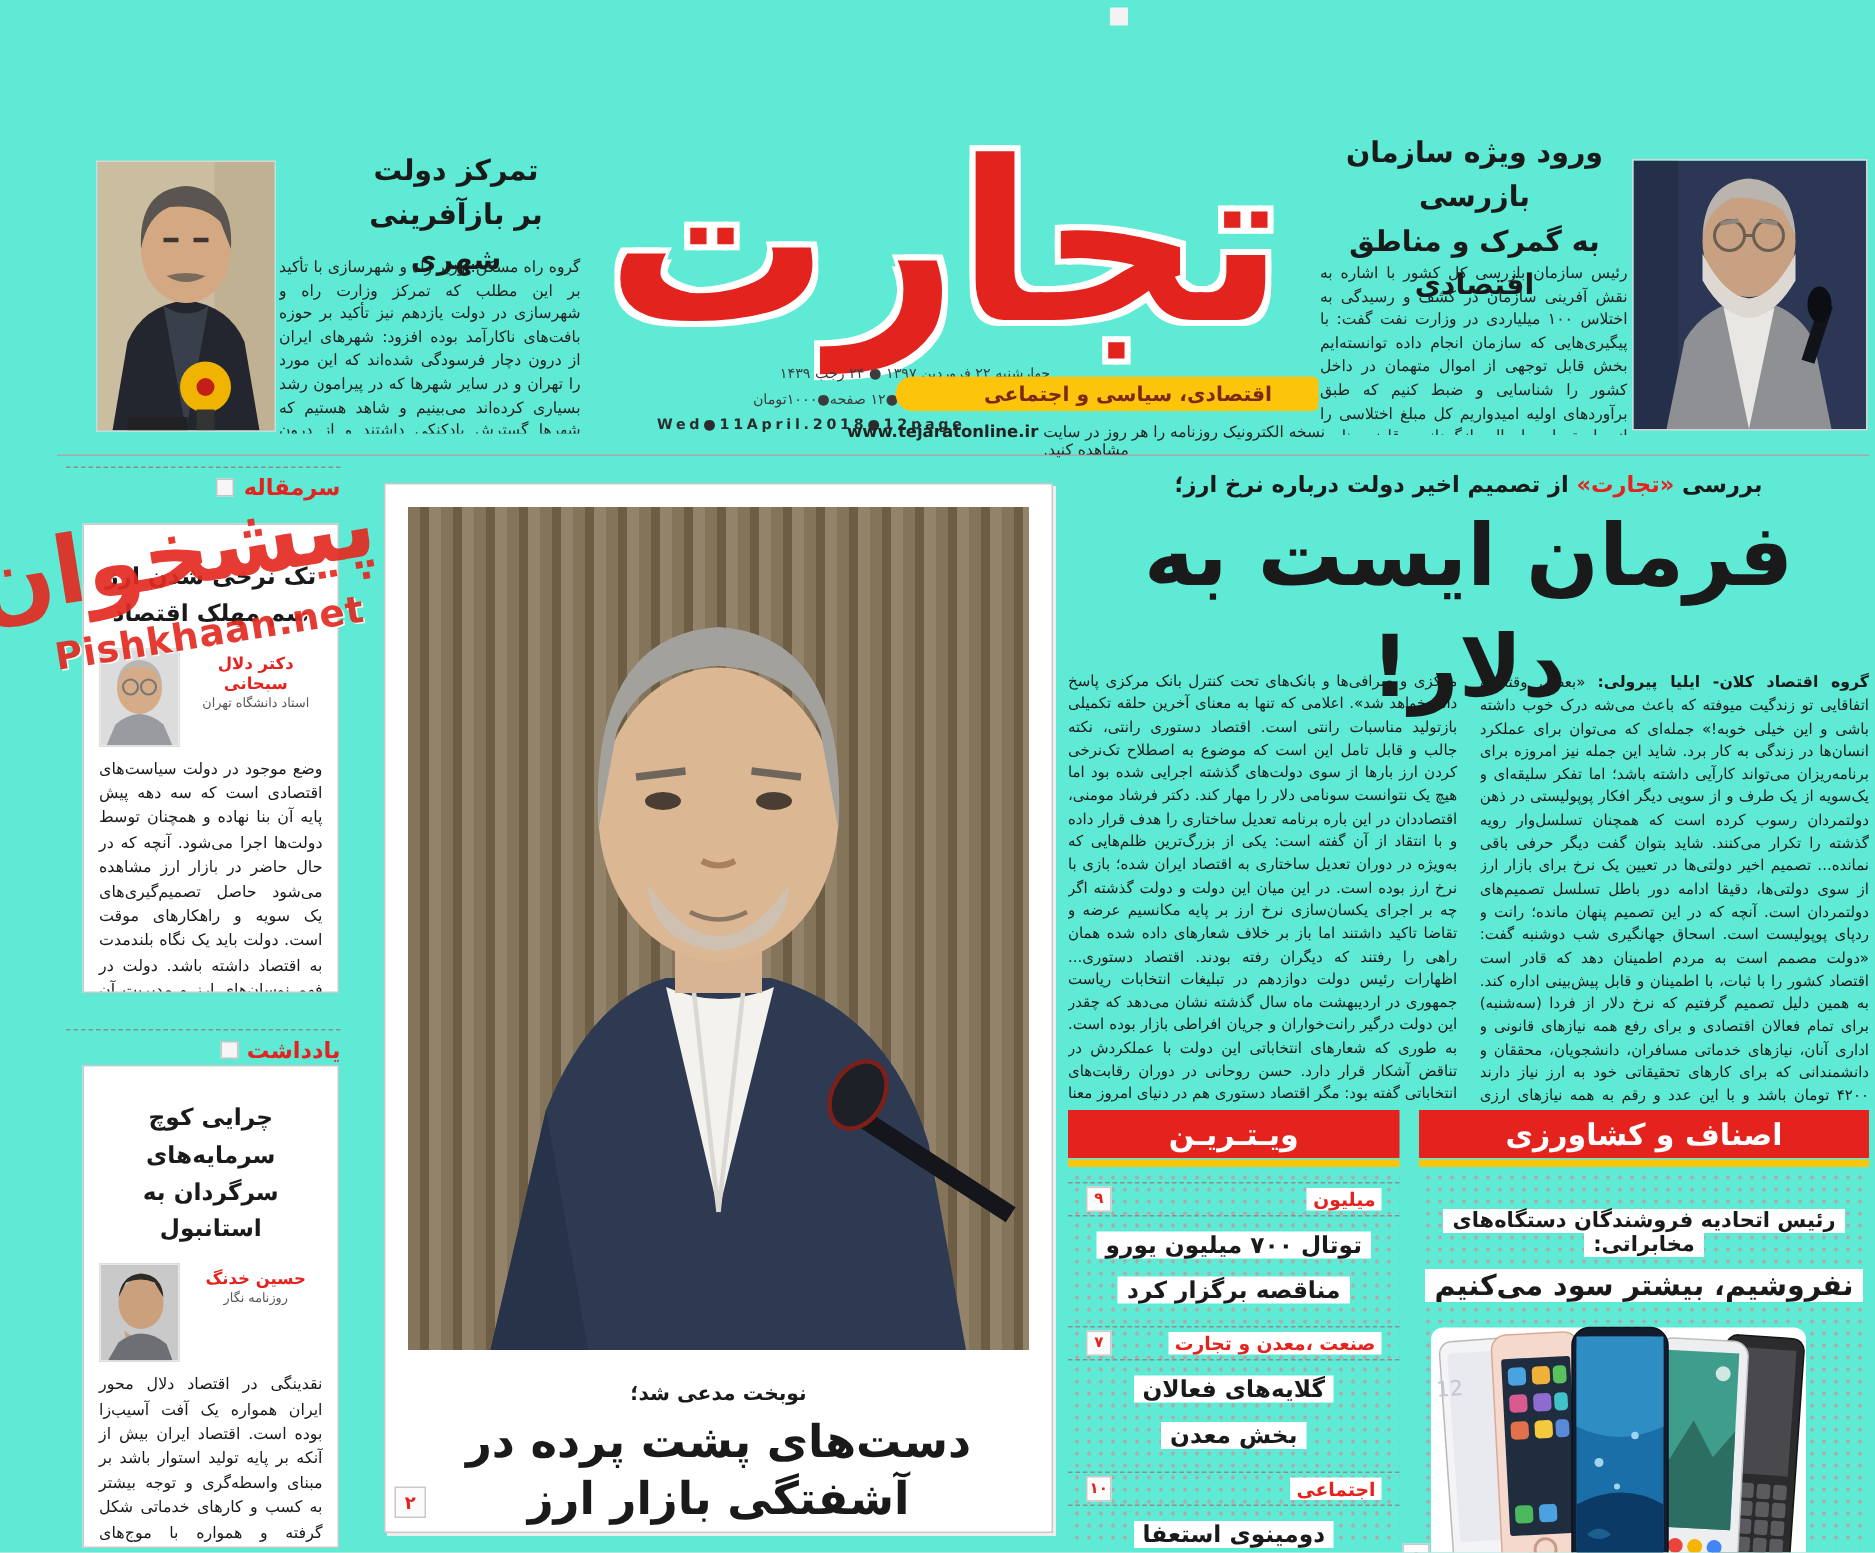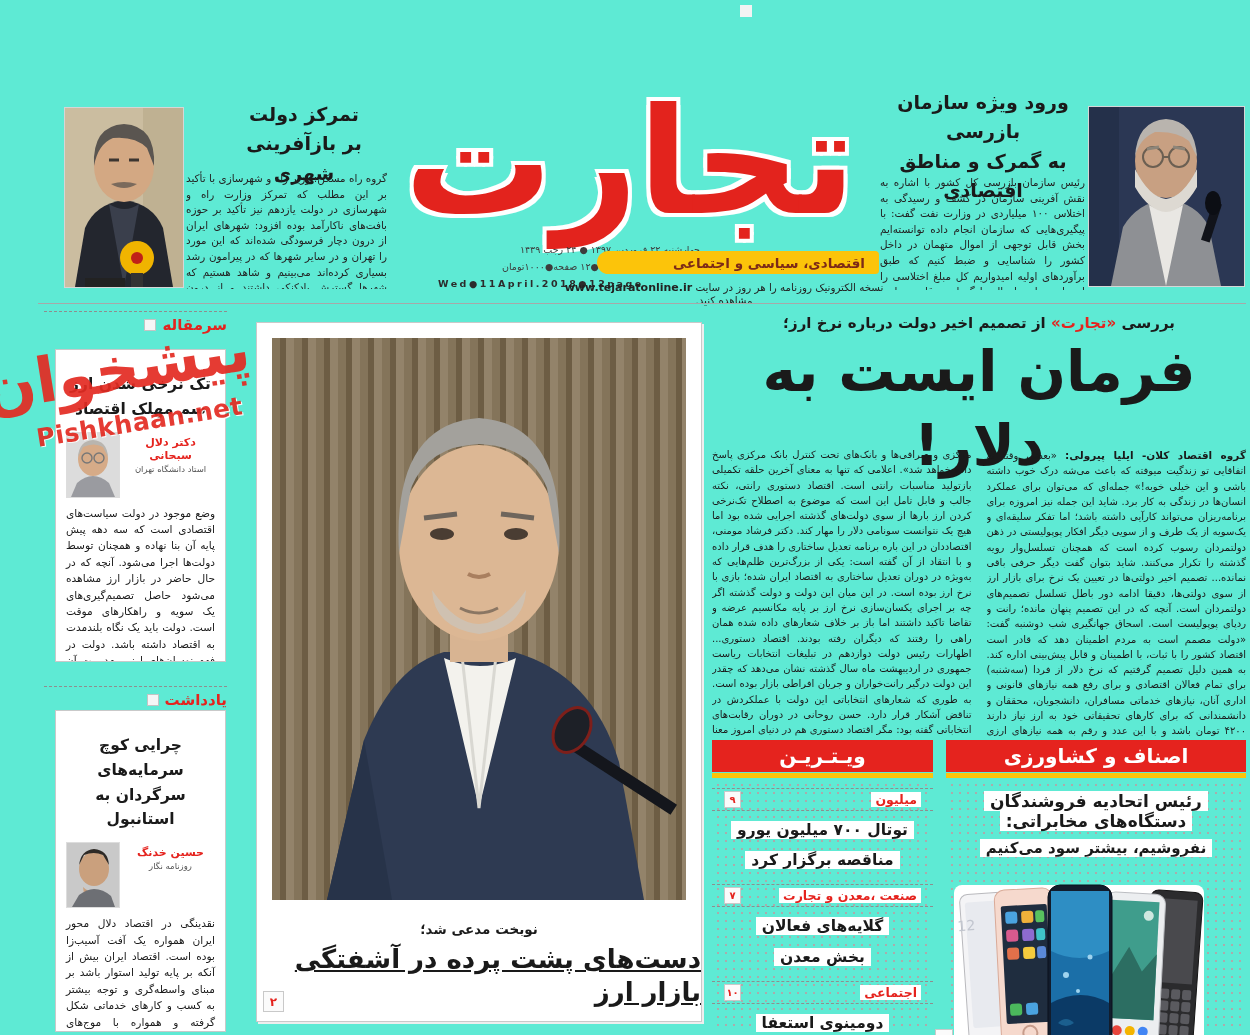--- a/index.html
+++ b/index.html
@@ -15,21 +15,21 @@
   .mh-body { font-size:10.4px; line-height:1.5; text-align:justify; color:#222; }
   #tl-title { left:220px; top:100px; width:168px; }
   #tl-photo { left:64px; top:107px; width:120px; height:181px; border:1px solid #d6d6d6; overflow:hidden; }
   #tl-body  { left:186px; top:171px; width:201px; height:118px; overflow:hidden; }
   #logo { left:385px; top:78px; width:490px; height:168px; display:flex; align-items:center; justify-content:center;
           font-size:148px; font-weight:bold; color:#e3231d; line-height:1;
           text-shadow:0 0 2px #fff, 4px 4px 0 #fff, -4px -4px 0 #fff, 4px -4px 0 #fff, -4px 4px 0 #fff; }
   #dateblock { left:438px; top:241px; width:262px; font-size:9.5px; color:#3c3c3c; line-height:1.8; text-align:right; }
   #dateblock .en { direction:ltr; text-align:left; font-weight:bold; letter-spacing:2.5px; font-size:9.5px; color:#2c2c2c; }
   #ribbon { left:597px; top:251px; width:282px; height:23px; background:#fcc40a; border-radius:12px 4px 4px 12px;
-            display:flex; align-items:center; padding-right:14px; z-index:2; }
+            display:flex; align-items:center; padding-right:31px; z-index:2; }
   #ribbon span { color:#7c2a18; font-weight:bold; font-size:13.5px; }
   #webline { left:556px; top:281px; width:336px; font-size:10.3px; text-align:center; color:#222; }
   #webline strong { font-size:11px; }
   #tr-title { left:882px; top:88px; width:202px; }
   #tr-photo { left:1088px; top:106px; width:157px; height:181px; border:1px solid #d6d6d6; overflow:hidden; }
   #tr-body  { left:880px; top:175px; width:205px; height:115px; overflow:hidden; }
   #mast-rule { left:38px; top:303px; width:1208px; border-top:1px solid #a8a8a8; }
 
   
   .dash-rule { border-top:1px dashed #8e8e8e; width:183px; left:44px; }
@@ -53,21 +53,21 @@
   .wm-fa { font-size:62px; font-weight:bold; line-height:1; }
   .wm-en { font-size:25px; font-weight:bold; letter-spacing:.5px; margin-top:10px;
            text-shadow:1px 1px 0 #fff; }
 
   
   #center-box { left:256px; top:322px; width:446px; height:700px; border:1px solid #c9c9c9; background:#fff;
                 box-shadow:2px 2px 0 #eee; }
   #center-photo { position:absolute; left:15px; top:15px; width:414px; height:562px; overflow:hidden;
                   background:repeating-linear-gradient(90deg,#84745a 0 8px,#6d5d44 8px 14px,#93836a 14px 22px); }
   #center-kicker { position:absolute; top:598px; width:100%; text-align:center; font-weight:bold; font-size:13.5px; }
-  #center-headline { position:absolute; top:620px; width:100%; font-weight:bold; font-size:26px; line-height:1.25;text-decoration:underline; }
+  #center-headline { position:absolute; top:620px; width:100%; text-align:center; font-weight:bold; font-size:30px; line-height:1.25; }
   .page-box { border:1px solid #c9c9c9; background:#fbfbfb; color:#e5231e; font-weight:bold;
               display:flex; align-items:center; justify-content:center; }
   #center-pagebox { position:absolute; left:6px; bottom:9px; width:21px; height:21px; font-size:12px; }
 
   
   #lead-kicker { left:712px; top:314px; width:534px; text-align:center; font-weight:bold; font-size:15px; }
   #lead-kicker .red { color:#e5231e; }
   #lead-headline { left:712px; top:334px; width:534px; text-align:center; font-weight:bold; font-size:57px; line-height:1.3; }
   #lead-cols { left:712px; top:447px; width:534px; height:290px; display:grid; grid-template-columns:1fr 1fr;
                column-gap:15px; font-size:10px; line-height:1.53; text-align:justify; overflow:hidden; }
@@ -85,22 +85,22 @@
   #vitrin { left:712px; top:740px; width:221px; height:292px; }
   #asnaf  { left:946px; top:740px; width:300px; height:292px; }
   .v-item { margin-top:9px; }
   .v-cat-row { border-top:1px dashed #8e8e8e; border-bottom:1px dashed #8e8e8e; padding:2px 12px;
                display:flex; justify-content:space-between; align-items:center; }
   .v-cat { color:#e5231e; font-weight:bold; font-size:12.5px; background:#fff; padding:0 4px; }
   .v-num { width:17px; height:17px; font-size:10px; order:2; }
   .v-cat-row .v-cat { order:1; }
   .v-headline { text-align:center; font-weight:bold; font-size:15.5px; line-height:1.95; margin-top:4px; white-space:pre-line; }
   .v-headline span, .strip { background:#fff; padding:0 6px; box-decoration-break:clone; -webkit-box-decoration-break:clone; }
-  .a-kicker { text-align:center; margin-top:12px; font-weight:bold; font-size:17px; }
-  .a-headline { text-align:center; margin-top:8px; font-weight:bold; font-size:15px; }
+  .a-kicker { text-align:center; margin-top:27px; font-weight:bold; font-size:14px; }
+  .a-headline { text-align:center; margin-top:8px; font-weight:bold; font-size:19px; }
   #phones { position:absolute; left:4px; top:104px; width:262px; height:166px; }
   #asnaf-pagebox { position:absolute; left:-11px; top:250px; width:18px; height:18px; font-size:10px; }
 </style>
 </head>
 <body>
 
 <div class="page">
 
   <div class="top-dot"></div>
 

